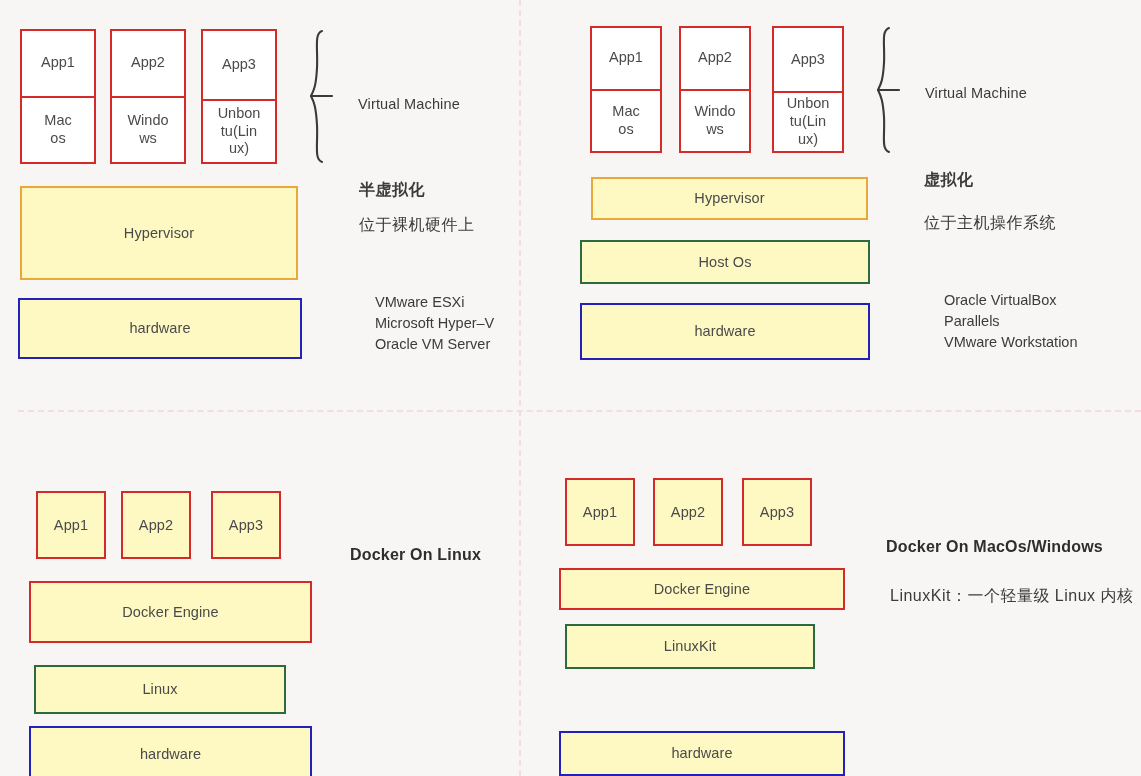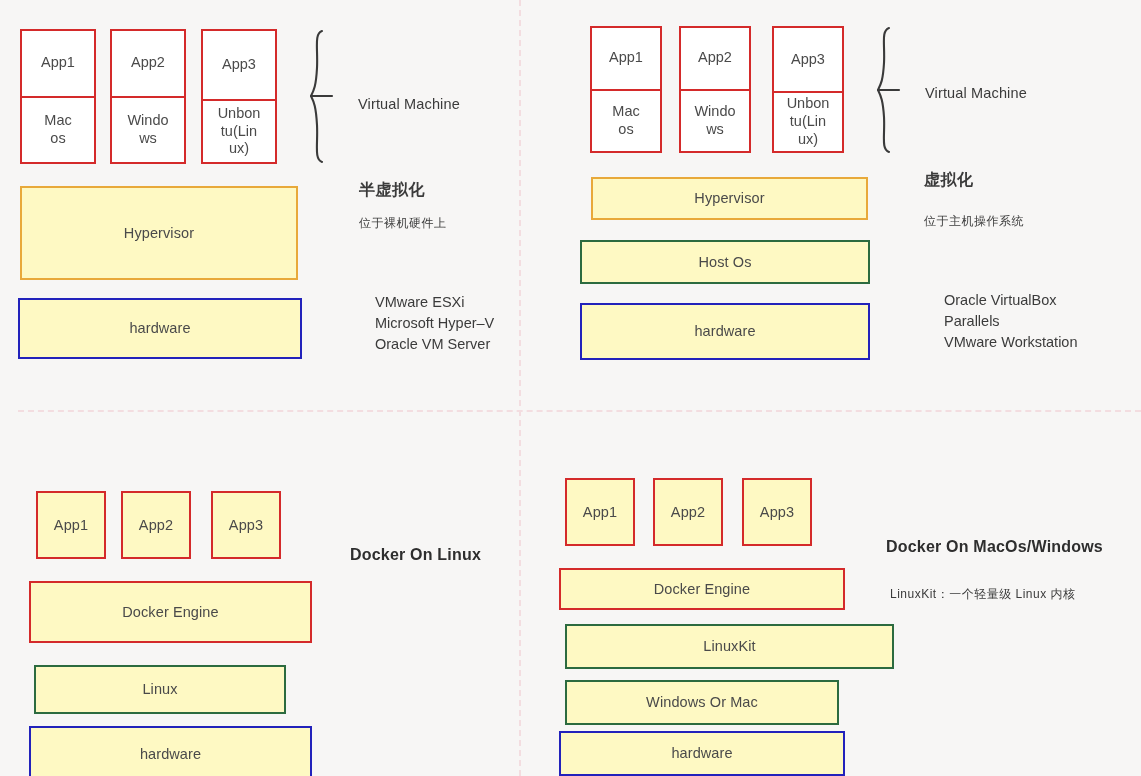--- a/index.html
+++ b/index.html
@@ -57,21 +57,21 @@
   .vm .cell.os{border-top:2.5px solid #d42a2a;}
 
   
   .brace{position:absolute;}
   .brace svg{display:block;}
 
   
   .anno{position:absolute;color:#3b3b3b;white-space:pre-line;}
   .anno.en{font-size:14.5px;line-height:1.38;letter-spacing:.15px;}
   .anno.cn-title{font-size:16px;font-weight:bold;letter-spacing:.5px;}
-  .anno.cn-sub{font-size:12px;letter-spacing:.5px;}
+  .anno.cn-sub{font-size:16px;letter-spacing:.5px;}
   .anno.hd{font-size:16px;font-weight:bold;letter-spacing:.2px;color:#2e2e2e;}
   .anno.list{font-size:14.5px;line-height:1.45;margin-left:28px;}
 </style>
 </head>
 <body>
 
 <div id="stage">
 
   <div class="div-v"></div>
   <div class="div-h"></div>
@@ -153,20 +153,19 @@
   <div class="box bd-green" style="left:34px;top:665px;width:252px;height:49px;">Linux</div>
   <div class="box bd-blue" style="left:29px;top:726px;width:283px;height:56px;">hardware</div>
 
   <div class="anno hd" style="left:350px;top:546px;">Docker On Linux</div>
 
   <div class="box bd-red" style="left:565px;top:478px;width:70px;height:68px;">App1</div>
   <div class="box bd-red" style="left:653px;top:478px;width:70px;height:68px;">App2</div>
   <div class="box bd-red" style="left:742px;top:478px;width:70px;height:68px;">App3</div>
 
   <div class="box bd-red" style="left:559px;top:568px;width:286px;height:42px;">Docker Engine</div>
-  <div class="box bd-green" style="left:565px;top:624px;width:329px;height:45px;">LinuxKit</div>
-  <div class="box bd-green" style="left:565px;top:680px;width:274px;height:45px;">Windows Or Mac</div>
+  <div class="box bd-green" style="left:565px;top:624px;width:250px;height:45px;">LinuxKit</div>
   <div class="box bd-blue" style="left:559px;top:731px;width:286px;height:45px;">hardware</div>
 
   <div class="anno hd" style="left:886px;top:538px;">Docker On MacOs/Windows</div>
   <div class="anno cn-sub" style="left:890px;top:586px;">LinuxKit：一个轻量级 Linux 内核</div>
 
 </div>
 
 </body></html>

